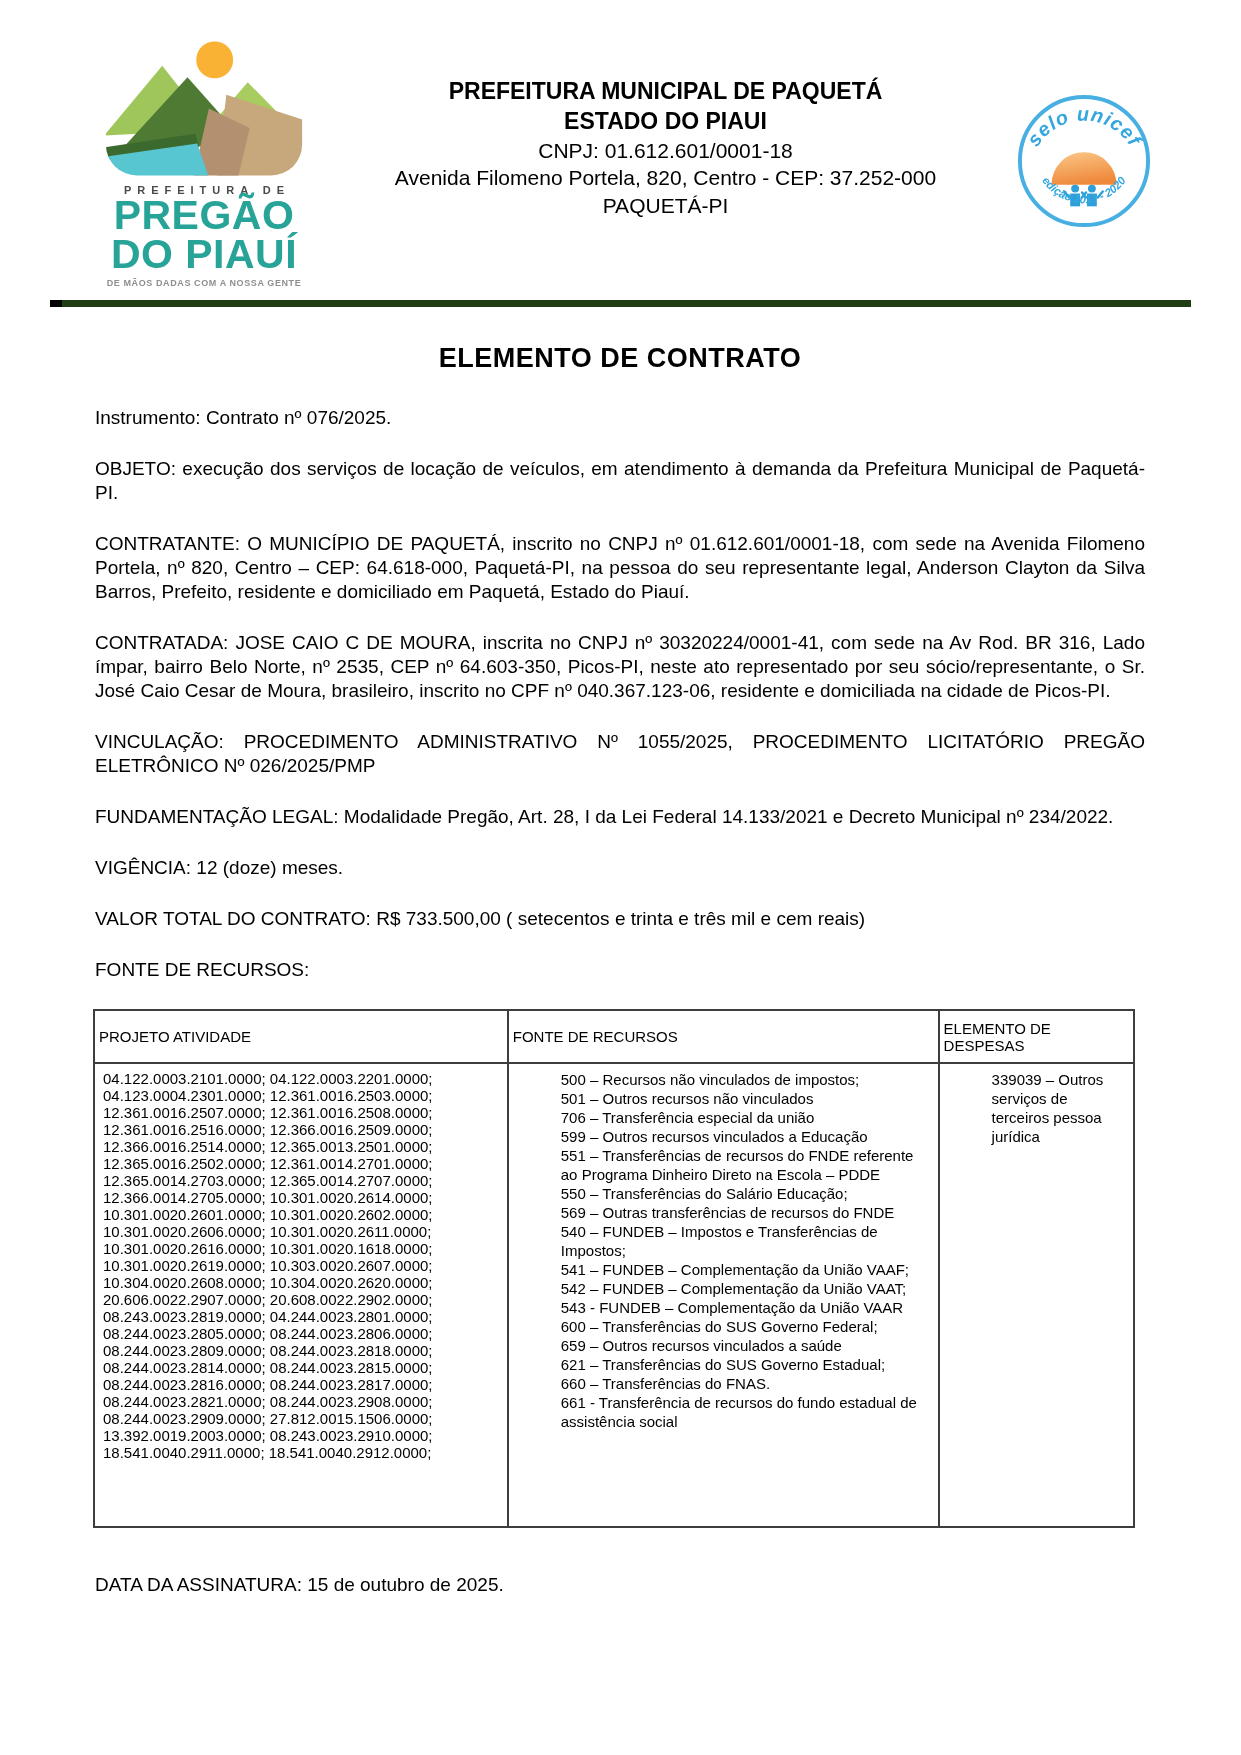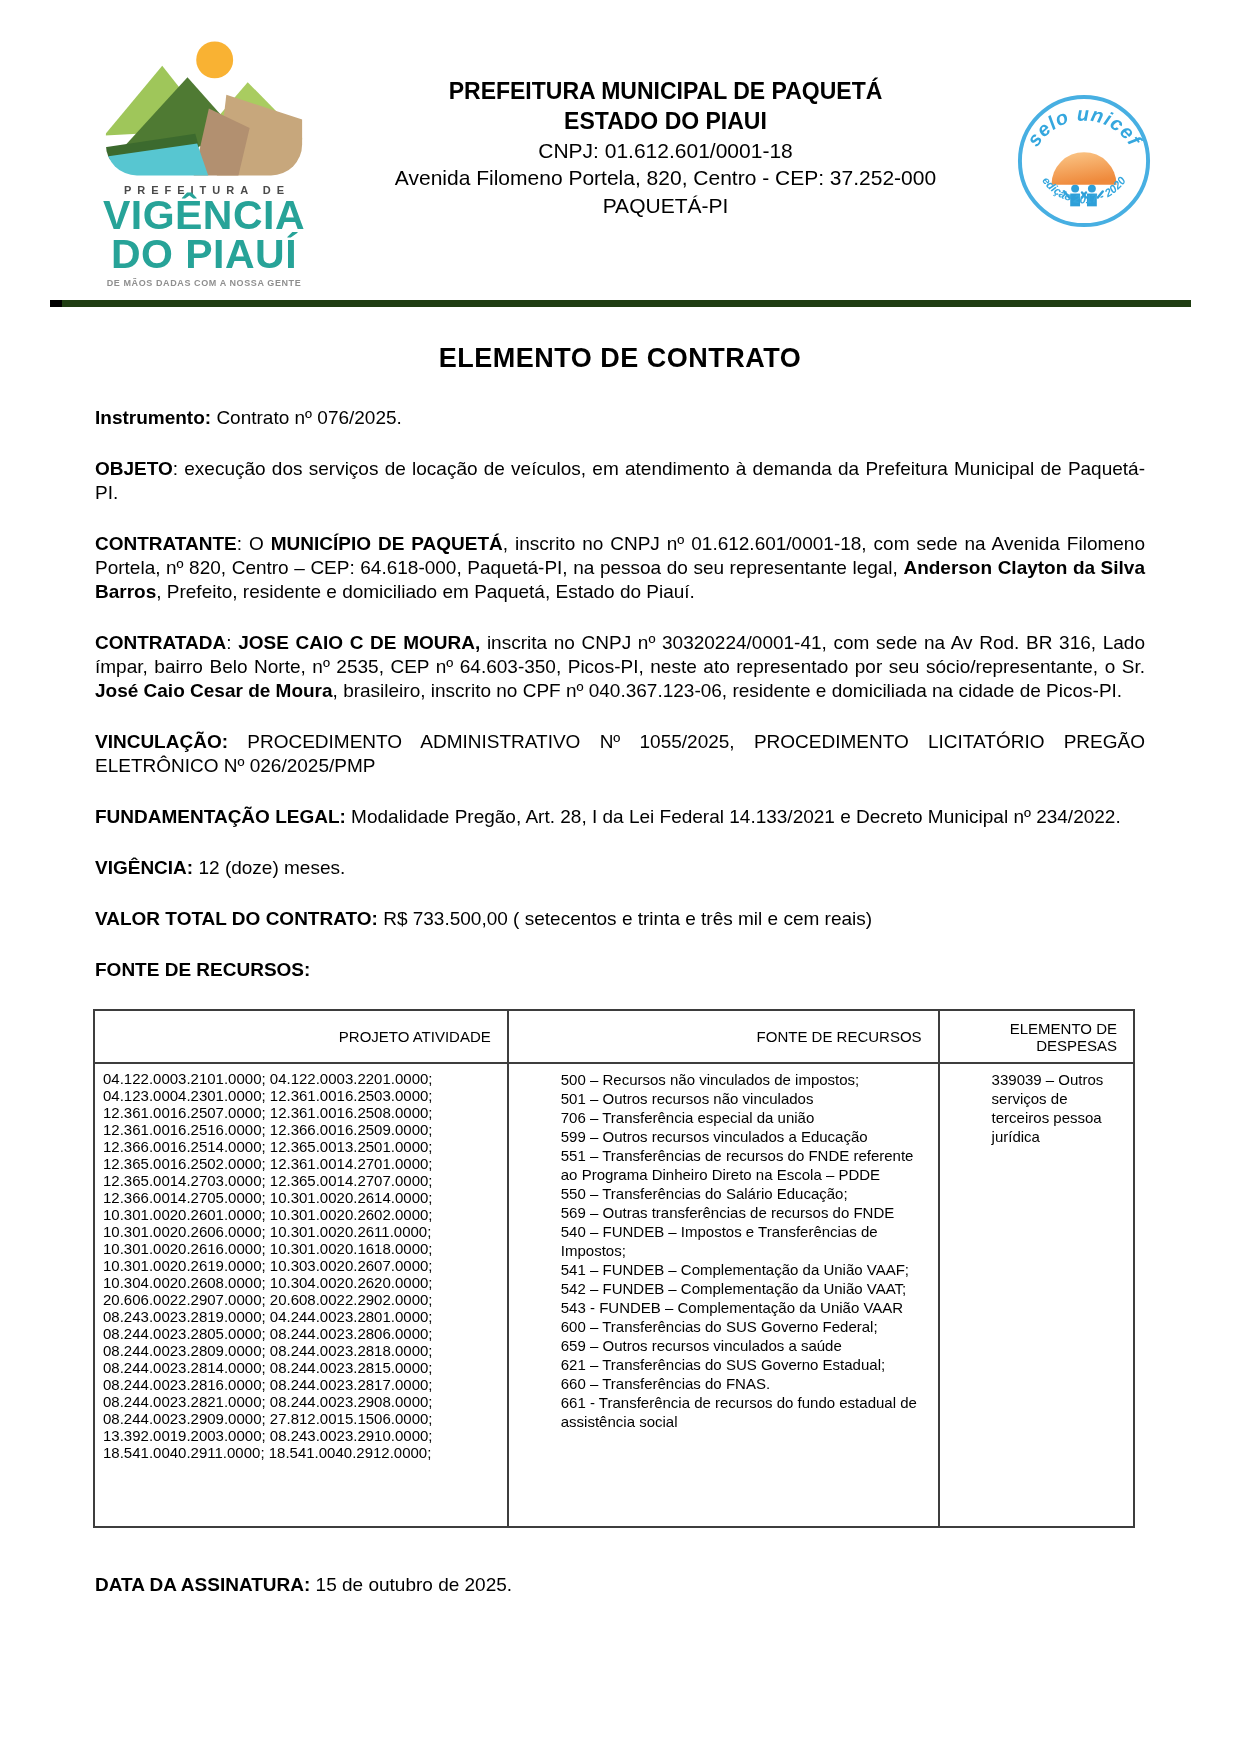--- a/index.html
+++ b/index.html
@@ -17,25 +17,25 @@
   .org{flex:1;text-align:center;padding-top:40px;line-height:1.32;}
   .org-line{font-size:21px;}
   .org-line.bold{font-size:23px;font-weight:bold;}
   .seal{width:140px;flex:0 0 auto;margin-top:56px;}
   .divider{height:7px;margin:12px 50px 0 50px;
     background:linear-gradient(to right,#000 0 12px,#1f3d12 12px);}
   
   main{padding:0 96px 0 95px;}
   h1{font-size:27px;font-weight:bold;text-align:center;margin:36px 0 32px 0;letter-spacing:0.5px;}
   .para{font-size:19px;line-height:24px;text-align:justify;margin:0 0 27px 0;}
-  .b{font-weight:bold;}
+  .b{font-weight:normal;}
   
   table{border-collapse:collapse;table-layout:fixed;width:1042px;margin:6px 0 0 -2px;}
   th,td{border:2px solid #3d3d3d;}
-  th{height:51px;font-weight:normal;font-size:15px;text-align:right;vertical-align:middle;padding:0 16px;}
+  th{height:51px;font-weight:normal;font-size:15px;text-align:left;vertical-align:middle;padding:0 4px;}
   td{vertical-align:top;padding:6px 8px 20px 8px;height:436px;font-size:15px;}
   .col1{width:413px;} .col2{width:430px;} .col3{width:195px;}
   .code-line{line-height:17px;white-space:nowrap;}
   .src-item{line-height:19px;margin-left:44px;}
   .sig{font-size:19px;margin:46px 0 0 0;}
 </style>
 </head>
 <body>
 
 <div class="page">
@@ -55,21 +55,21 @@
           <polygon points="2,102 62,30 114,96" fill="#9fc65a"></polygon>
           <polygon points="108,96 150,47 208,106" fill="#a9cc60"></polygon>
           <polygon points="24,112 88,42 152,114" fill="#4f7a33"></polygon>
           <polygon points="118,145 128,60 208,86 208,145" fill="#c7a77c"></polygon>
           <polygon points="94,145 110,74 152,94 140,145" fill="#b29070"></polygon>
           <polygon points="2,114 96,100 100,114 2,128" fill="#3c6a2e"></polygon>
           <polygon points="2,124 98,110 110,145 2,145" fill="#57c6d1"></polygon>
         </g>
       </svg>
       <div class="logo-pref">PREFEITURA DE</div>
-      <div class="logo-name">VIGÊNCIA</div>
+      <div class="logo-name">PREGÃO</div>
       <div class="logo-name">DO PIAUÍ</div>
       <div class="logo-tag">DE MÃOS DADAS COM A NOSSA GENTE</div>
     </div>
 
     <div class="org">
       <div class="org-line bold">PREFEITURA MUNICIPAL DE PAQUETÁ</div>
       <div class="org-line bold">ESTADO DO PIAUI</div>
       <div class="org-line">CNPJ: 01.612.601/0001-18</div>
       <div class="org-line">Avenida Filomeno Portela, 820, Centro - CEP: 37.252-000</div>
       <div class="org-line">PAQUETÁ-PI</div>

